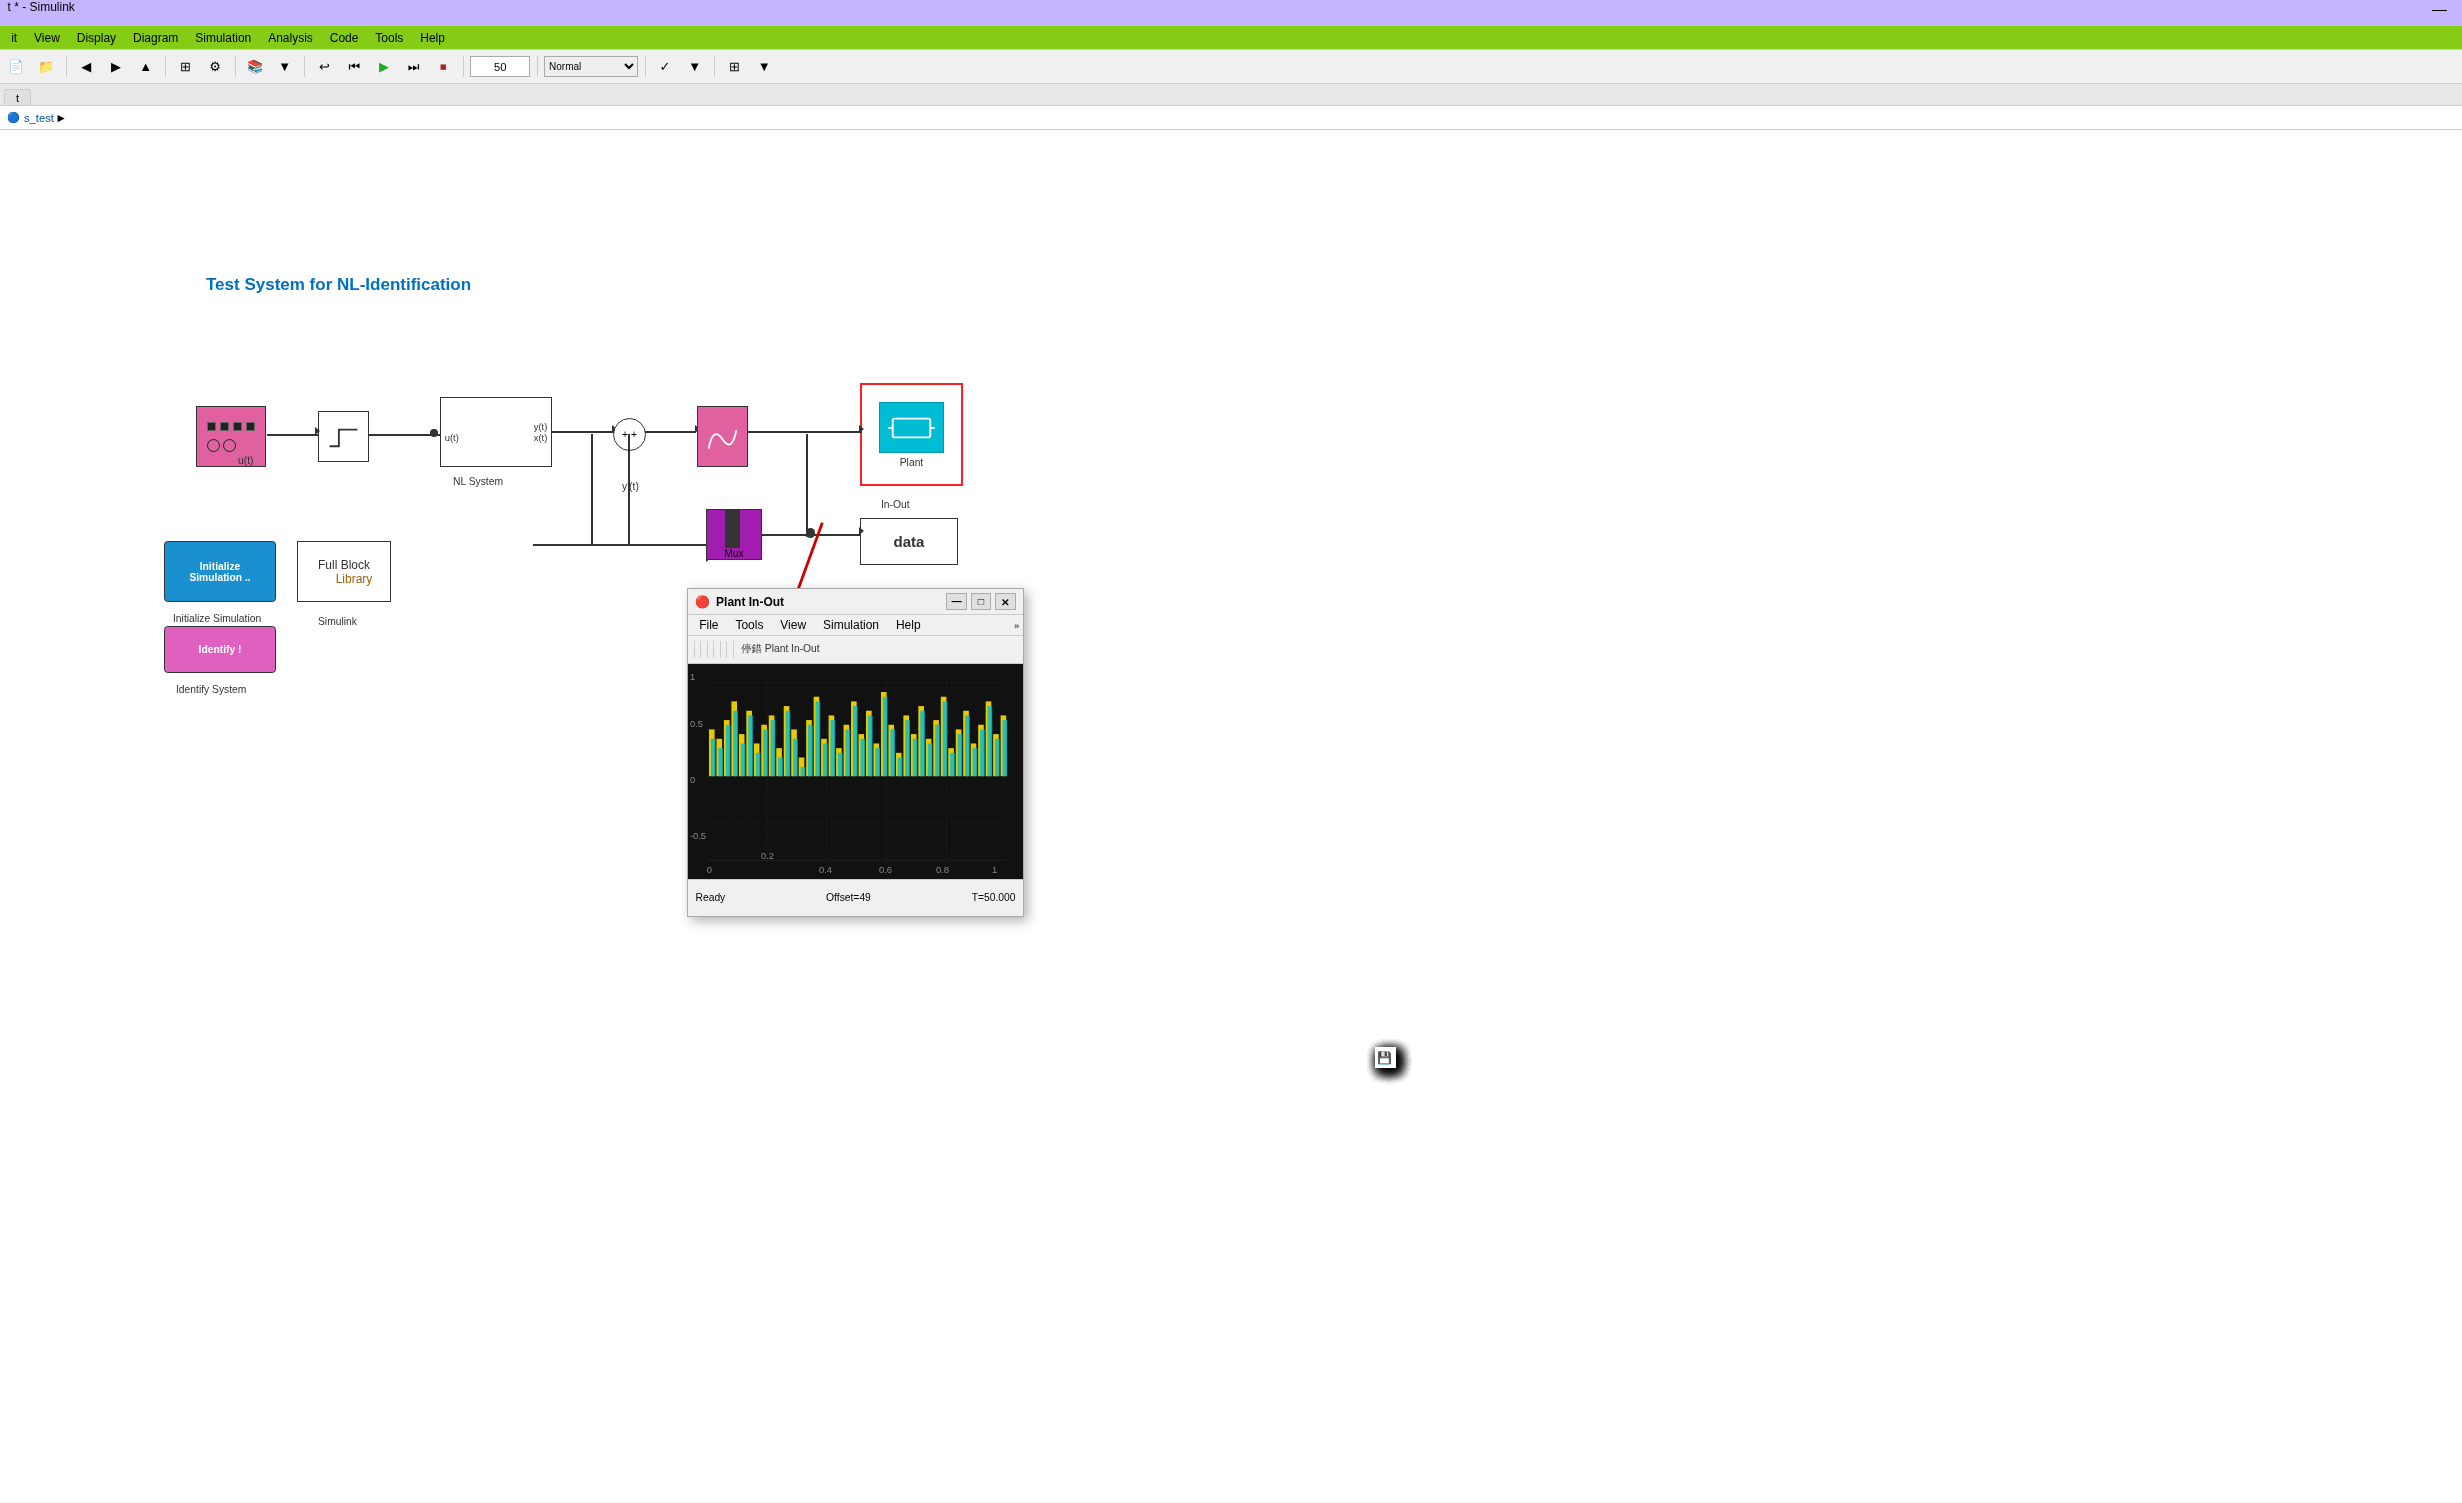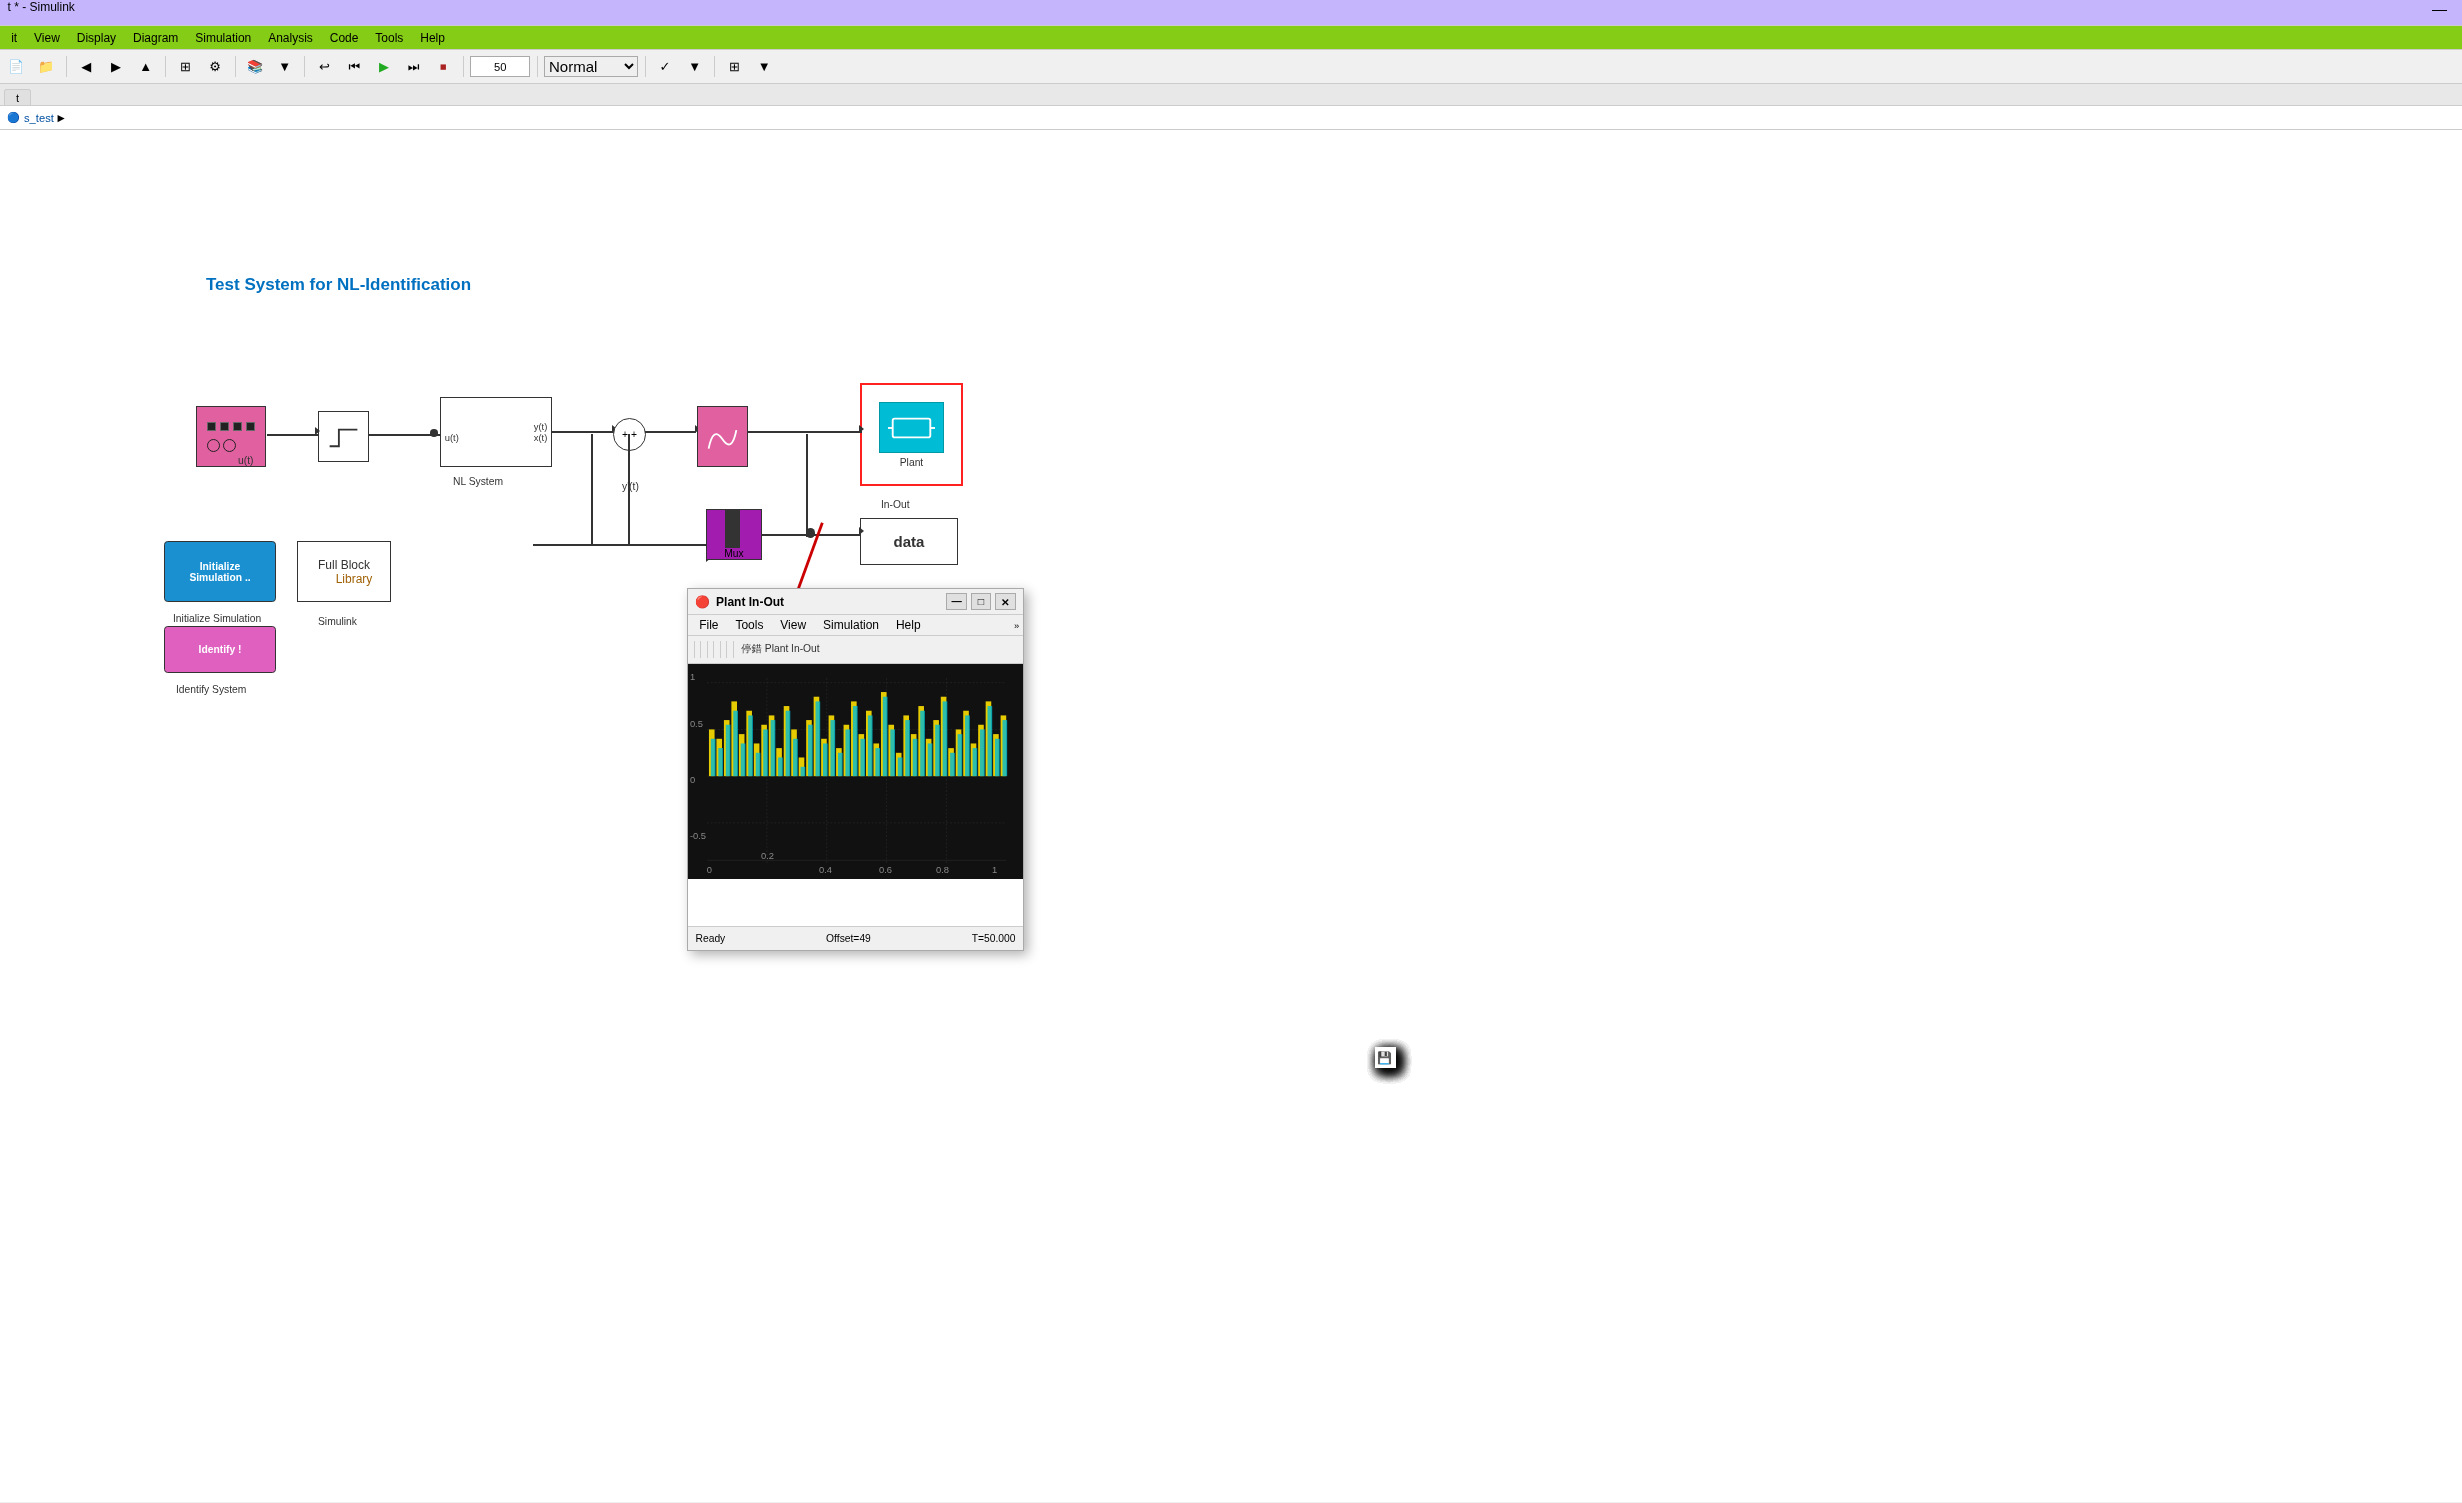--- a/index.html
+++ b/index.html
@@ -69,21 +69,21 @@
     .toolbar-input {
       width: 60px;
       height: 20.6px;
       border: 0.9px solid #aaa;
       text-align: center;
       font-size: 11.2px;
     }
     .toolbar-select {
       height: 20.6px;
       border: 0.9px solid #aaa;
-      font-size: 15px;
+      font-size: 10px;
       width: 94px;
     }
 
     
     .tab-bar {
       background: #e8e8e8;
       height: 22.4px;
       display: flex;
       align-items: flex-end;
       border-bottom: 0.9px solid #ccc;
@@ -332,28 +332,27 @@
       font-size: 12px;
     }
     .win-toolbar-sep { width: 0.9px; height: 17px; background: #ccc; margin: 0 1.9px; }
     .scope-area {
       background: #111;
       position: relative;
       overflow: hidden;
     }
     .sub-window .win-status {
       background: #f0f0f0;
-      height: 24px;
+      height: 37px;
       display: flex;
       align-items: center;
       padding: 0 7.5px;
       border-top: 0.9px solid #ccc;
       font-size: 10.3px;
       justify-content: space-between;
-      margin-top: 47px;
     }
     .block-white-inner {
       color: white;
       font-size: 10.3px;
       font-weight: bold;
       text-align: center;
     }
 
     
     .siggen-dots {

